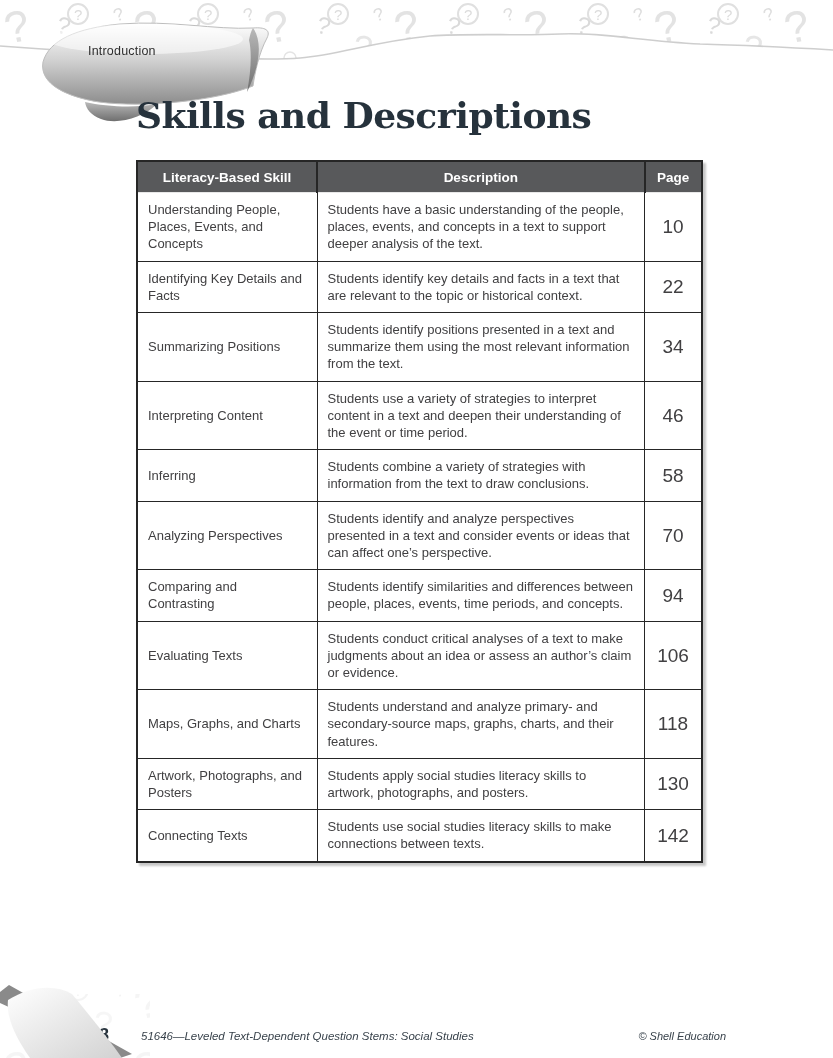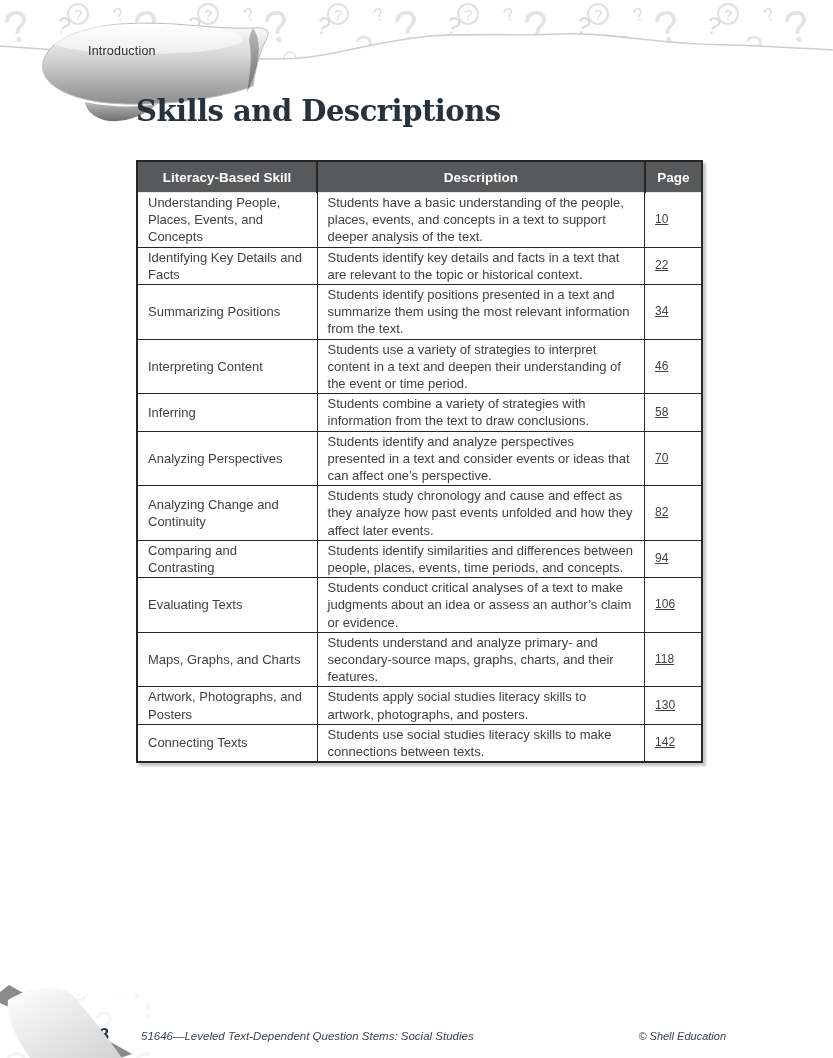--- a/index.html
+++ b/index.html
@@ -22,21 +22,21 @@
   
   .ribbon-svg{position:absolute;top:6px;left:15px;}
   .ribbon-label{
     position:absolute;top:44px;left:88px;
     font-size:12.5px;color:#2e2e2e;letter-spacing:.2px;
   }
   
   .page-title{
     position:absolute;left:136px;top:94px;margin:0;
     font-family:"DejaVu Serif","Liberation Serif",serif;
-    font-weight:bold;font-size:29px;letter-spacing:-0.5px;
+    font-weight:bold;font-size:36px;letter-spacing:-0.5px;
     color:var(--title-text,#26323c);
   }
   
   .skills-table{
     position:absolute;left:136px;top:160px;
     width:567px;
     border-collapse:collapse;
     box-shadow:3px 3px 2px rgba(0,0,0,0.22);
     background:#f97316;
   }
@@ -47,29 +47,29 @@
     height:26px;padding:2px 6px;
     border:2px solid var(--table-border,#262626);
     border-bottom:1px solid #e8e8e8;
   }
   .skills-table th + th{border-left:2px solid #eab308;}
   .skills-table td{
     border:1px solid var(--table-border,#262626);
     color:var(--body-text,#414042);
     font-size:13px;line-height:17.2px;
     vertical-align:middle;
-    padding:1px 10px;
+    padding:8px 10px;
     background:#fff;
   }
   .skills-table tr td:first-child{border-left-width:2px;}
   .skills-table tr td:last-child{border-right-width:2px;}
   .skills-table tr:last-child td{border-bottom-width:2px;}
   td.cell-skill{width:159px;}
   td.cell-desc{width:308px;}
-  td.cell-page{width:36px;text-align:left;font-size:12px;text-decoration:underline;}
+  td.cell-page{width:36px;text-align:center;font-size:19px;}
   
   .footer{position:absolute;left:0;top:1020px;width:833px;height:38px;}
   .footer .page-number{
     position:absolute;left:99px;top:5px;
     font-size:18px;font-weight:bold;color:#26323c;
   }
   .footer .book-title{
     position:absolute;left:141px;top:10px;
     font-style:italic;font-size:11.5px;color:#39434c;
   }
@@ -162,25 +162,20 @@
           <td class="cell-desc">Students combine a variety of strategies with information from the text to draw conclusions.</td>
           <td class="cell-page">58</td>
         </tr>
 
         <tr>
           <td class="cell-skill">Analyzing Perspectives</td>
           <td class="cell-desc">Students identify and analyze perspectives presented in a text and consider events or ideas that can affect one’s perspective.</td>
           <td class="cell-page">70</td>
         </tr>
 
-        <tr>
-          <td class="cell-skill">Analyzing Change and Continuity</td>
-          <td class="cell-desc">Students study chronology and cause and effect as they analyze how past events unfolded and how they affect later events.</td>
-          <td class="cell-page">82</td>
-        </tr>
 
         <tr>
           <td class="cell-skill">Comparing and Contrasting</td>
           <td class="cell-desc">Students identify similarities and differences between people, places, events, time periods, and concepts.</td>
           <td class="cell-page">94</td>
         </tr>
 
         <tr>
           <td class="cell-skill">Evaluating Texts</td>
           <td class="cell-desc">Students conduct critical analyses of a text to make judgments about an idea or assess an author’s claim or evidence.</td>

